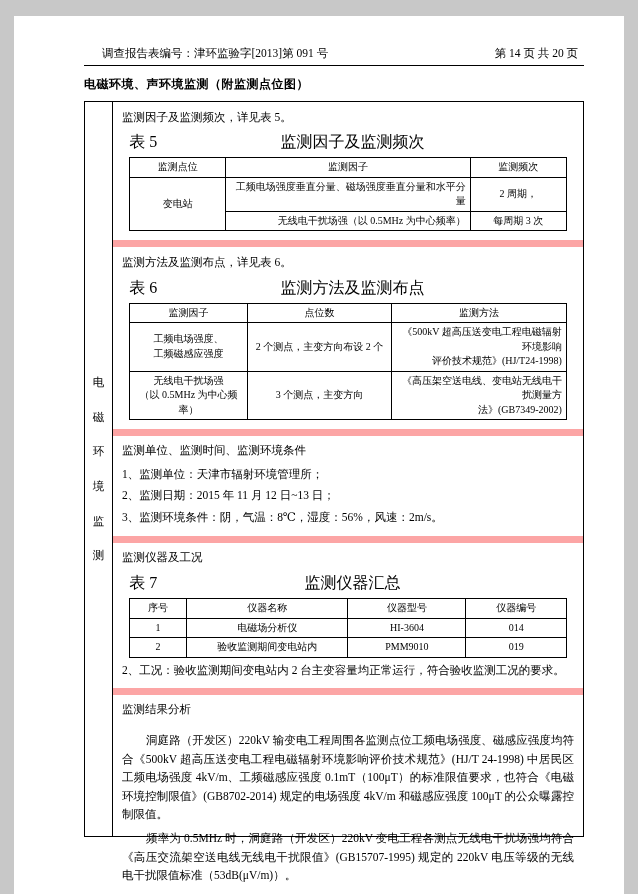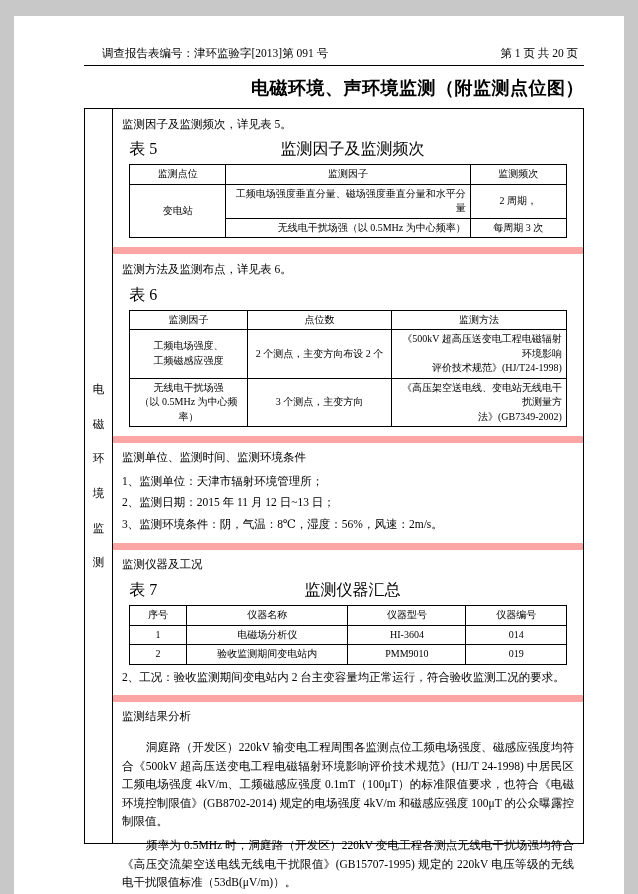--- a/index.html
+++ b/index.html
@@ -40,26 +40,25 @@
     position: absolute;
     left: 18px;
     top: 0;
   }
   .hdr .right {
     position: absolute;
     right: 6px;
     top: 0;
   }
   .doc-title {
-    font-size: 18px;
+    font-size: 12px;
     font-weight: bold;
     margin-top: 10px;
     margin-left: 0px;
     letter-spacing: 0.5px;
-    text-align: right;
   }
   
   .frame {
     position: relative;
     margin-top: 8px;
     border: 1px solid #000;
     display: flex;
     height: 736px;
     box-sizing: border-box;
   }
@@ -138,21 +137,21 @@
   .small-gap { margin: 3px 2px; }
 </style>
 </head>
 <body>
 
 <div class="page">
   <div class="sheet">
 
     <div class="hdr">
       <span class="left">调查报告表编号：津环监验字[2013]第 091 号</span>
-      <span class="right">第 1 页 共 20 页</span>
+      <span class="right">第 14 页 共 20 页</span>
     </div>
 
     <div class="doc-title">电磁环境、声环境监测（附监测点位图）</div>
 
     <div class="frame">
 
       <div class="vlabel">
         <span>电</span>
         <span>磁</span>
         <span>环</span>
@@ -191,20 +190,21 @@
               <td>每周期 3 次</td>
             </tr>
           </tbody>
             </table>
         </div>
 
         <div class="cell">
           <div class="lead">监测方法及监测布点，详见表 6。</div>
           <div class="capline">
             <div class="c1">表 6</div>
+            <div class="c2">监测方法及监测布点</div>
           </div>
           <table class="g">
             <colgroup>
                 <col style="width:27%">
                 <col style="width:33%">
                 <col style="width:40%">
               </colgroup>
             <tbody>
                 <tr>
               <th>监测因子</th>

